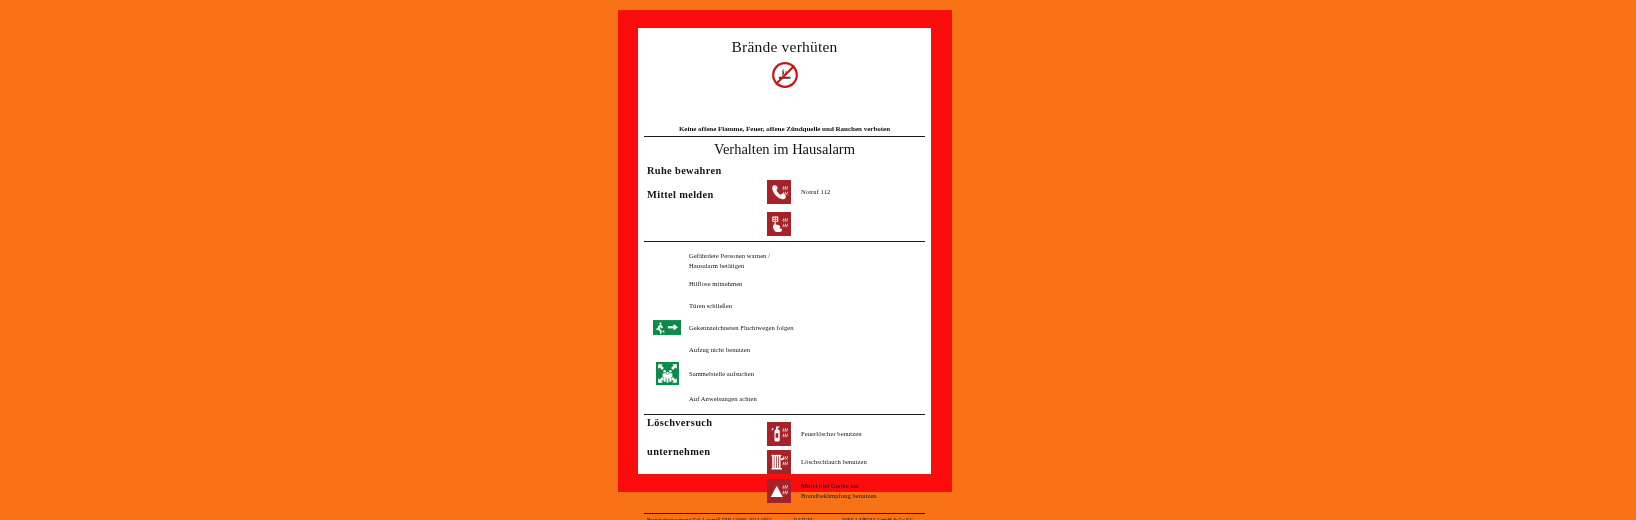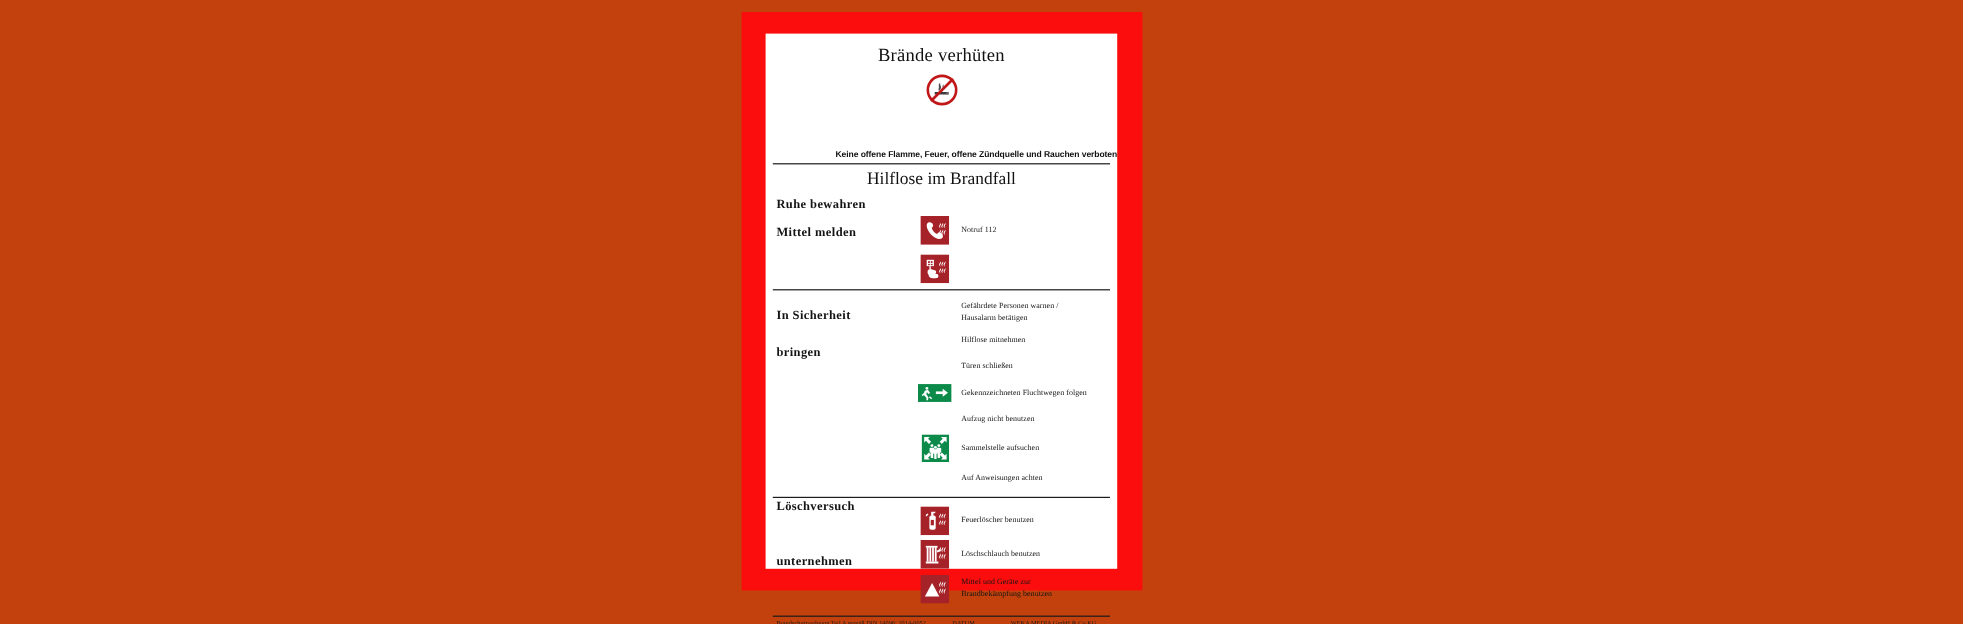--- a/index.html
+++ b/index.html
@@ -9,21 +9,21 @@
     width: 1636px;
     height: 520px;
     overflow: hidden;
     font-family: "Liberation Serif", serif;
   }
 
   #stage {
     position: relative;
     width: 1636px;
     height: 520px;
-    background: #c2410c;
+    background: #f97316;
   }
 
   
   .poster-frame {
     position: absolute;
     left: 618px;
     top: 10px;
     width: 334px;
     height: 482px;
     background: #fb0d0d;
@@ -55,24 +55,24 @@
 
   .nosmoke-wrap {
     display: flex;
     justify-content: center;
     align-items: center;
     margin-top: 6px;
     margin-bottom: 2px;
   }
 
   .subtitle {
-    text-align: right;
+    text-align: center;
     font-size: 7.1px;
     font-weight: bold;
-    font-family: Liberation Sans, sans-serif;
+    font-family: Liberation Serif, serif;
     color: #111;
     padding-bottom: 3px;
     letter-spacing: -0.05px;
     margin-top: 36px;
   }
 
   .rule {
     border: 0;
     border-top: 1.3px solid #1b1b1b;
     margin: 0 6px;
@@ -192,21 +192,21 @@
             <rect x="40" y="36" width="5" height="4.5" fill="#6a6a6a"></rect>
             <path d="M26 34 C24 30 27 28 26 24 C25 21 27 19 29 18 C27 22 31 24 30 28 C29.4 30.6 27.6 31.6 26 34 Z" fill="#4a4a4a"></path>
             <path d="M33 33 C31.6 30 33.6 28.4 33 25.6 C32.4 23.4 34 22 35.4 21.2 C34 24.4 36.6 26 36 28.8 C35.6 30.6 34.2 31.4 33 33 Z" fill="#6a6a6a"></path>
           </g>
           <line x1="12.5" y1="51.5" x2="51.5" y2="12.5" stroke="#c01818" stroke-width="5" stroke-linecap="round"></line>
         </svg>
       </div>
 
       <div class="subtitle">Keine offene Flamme, Feuer, offene Zündquelle und Rauchen verboten</div>
       <hr class="rule">
-      <div class="title-sub">Hilflose im Brandfall</div>
+      <div class="title-sub">Verhalten im Hausalarm</div>
 
       <div class="section">
         <div class="srow">
           <div class="col-label">
             <div class="label-line" style="margin-top:3px">Ruhe bewahren</div>
             <div class="label-line" style="margin-top:13px">Mittel melden</div>
           </div>
           <div class="col-text">
             <div class="items">
               <div class="item" style="margin-top:15px">
@@ -253,24 +253,20 @@
               </div>
             </div>
           </div>
         </div>
       </div>
 
       <hr class="rule">
 
       <div class="section">
         <div class="srow">
-          <div class="col-label">
-            <div class="label-line" style="margin-top:14px">In Sicherheit</div>
-            <div class="label-line" style="margin-top:20px">bringen</div>
-          </div>
           <div class="col-text">
             <div class="items">
 
               <div class="item" style="min-height:24px;margin-top:4px">
                 <div class="item-icon"></div>
                 <div class="item-text" style="white-space:pre-line">Gefährdete Personen warnen /
 Hausalarm betätigen</div>
               </div>
 
               <div class="item" style="min-height:22px">
@@ -339,21 +335,21 @@
           </div>
         </div>
       </div>
 
       <hr class="rule">
 
       <div class="section">
         <div class="srow">
           <div class="col-label">
             <div class="label-line" style="">Löschversuch</div>
-            <div class="label-line" style="margin-top:35px">unternehmen</div>
+            <div class="label-line" style="margin-top:18px">unternehmen</div>
           </div>
           <div class="col-text">
             <div class="items">
 
               <div class="item" style="min-height:28px;margin-top:2px">
                 <div class="item-icon">
                   <svg class="pict" width="24" height="24" viewBox="0 0 64 64">
                     <rect width="64" height="64" fill="#a52229"></rect>
                     <g fill="#ffffff">
                       <rect x="20" y="20" width="14" height="32" rx="4"></rect>

